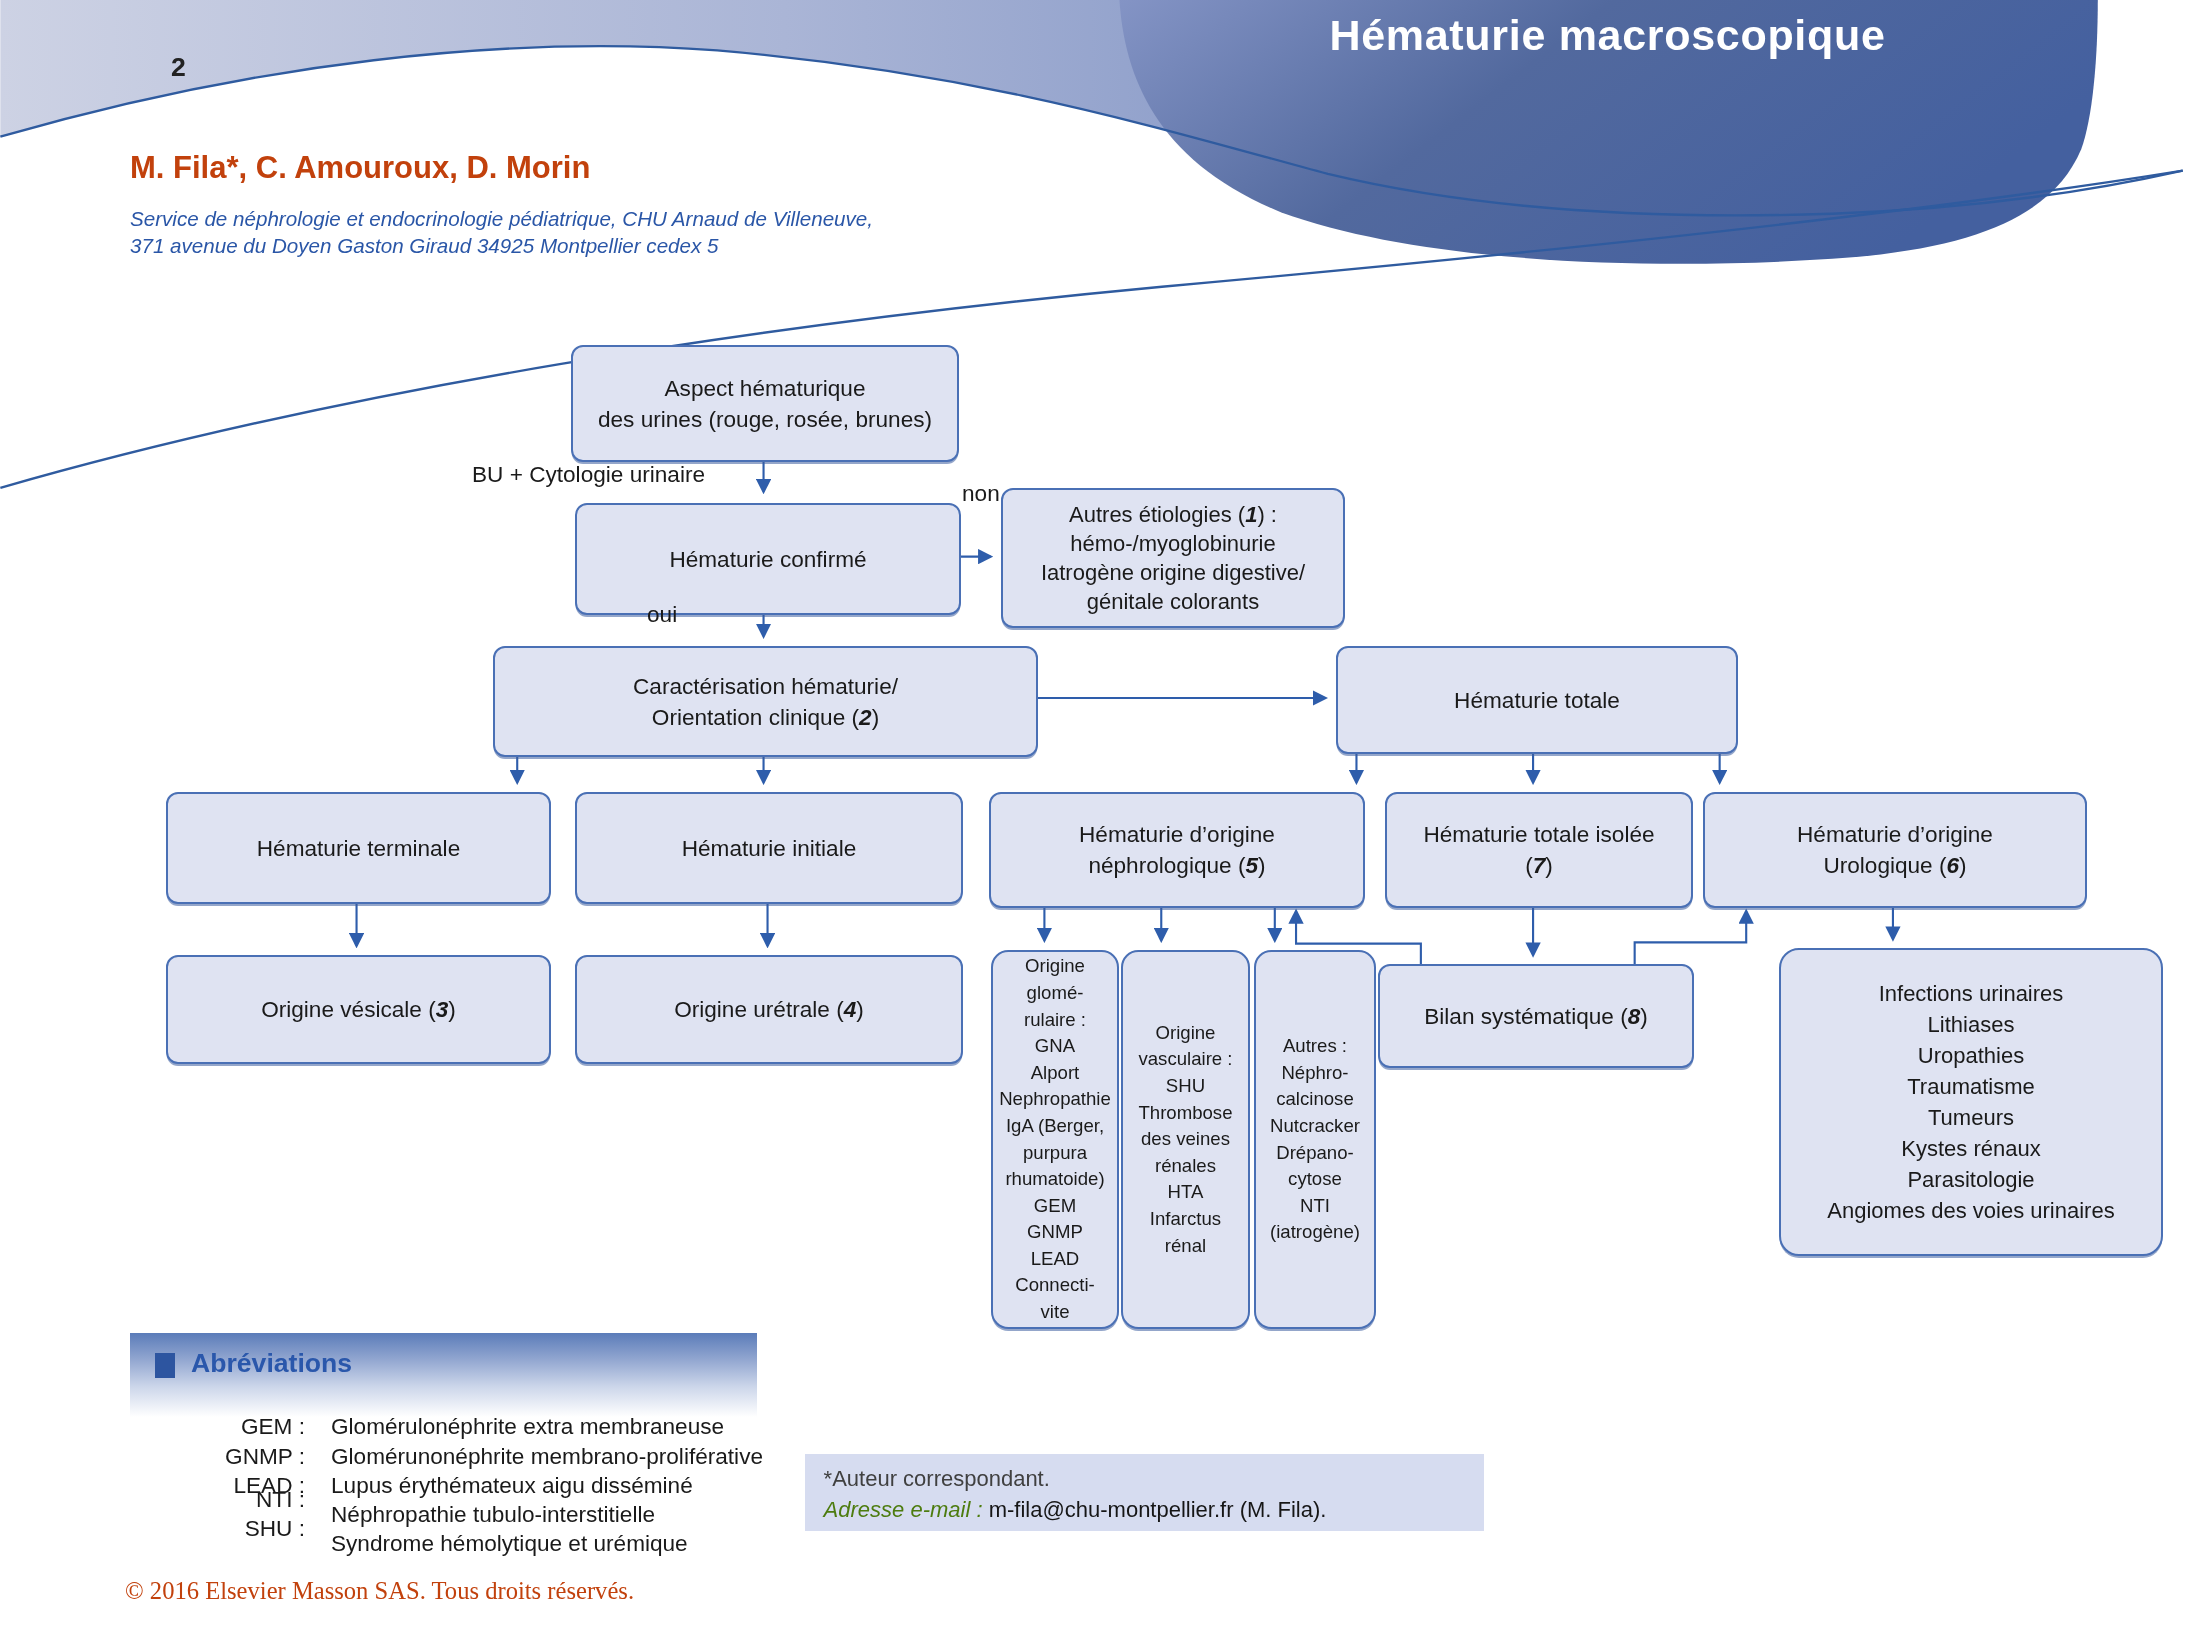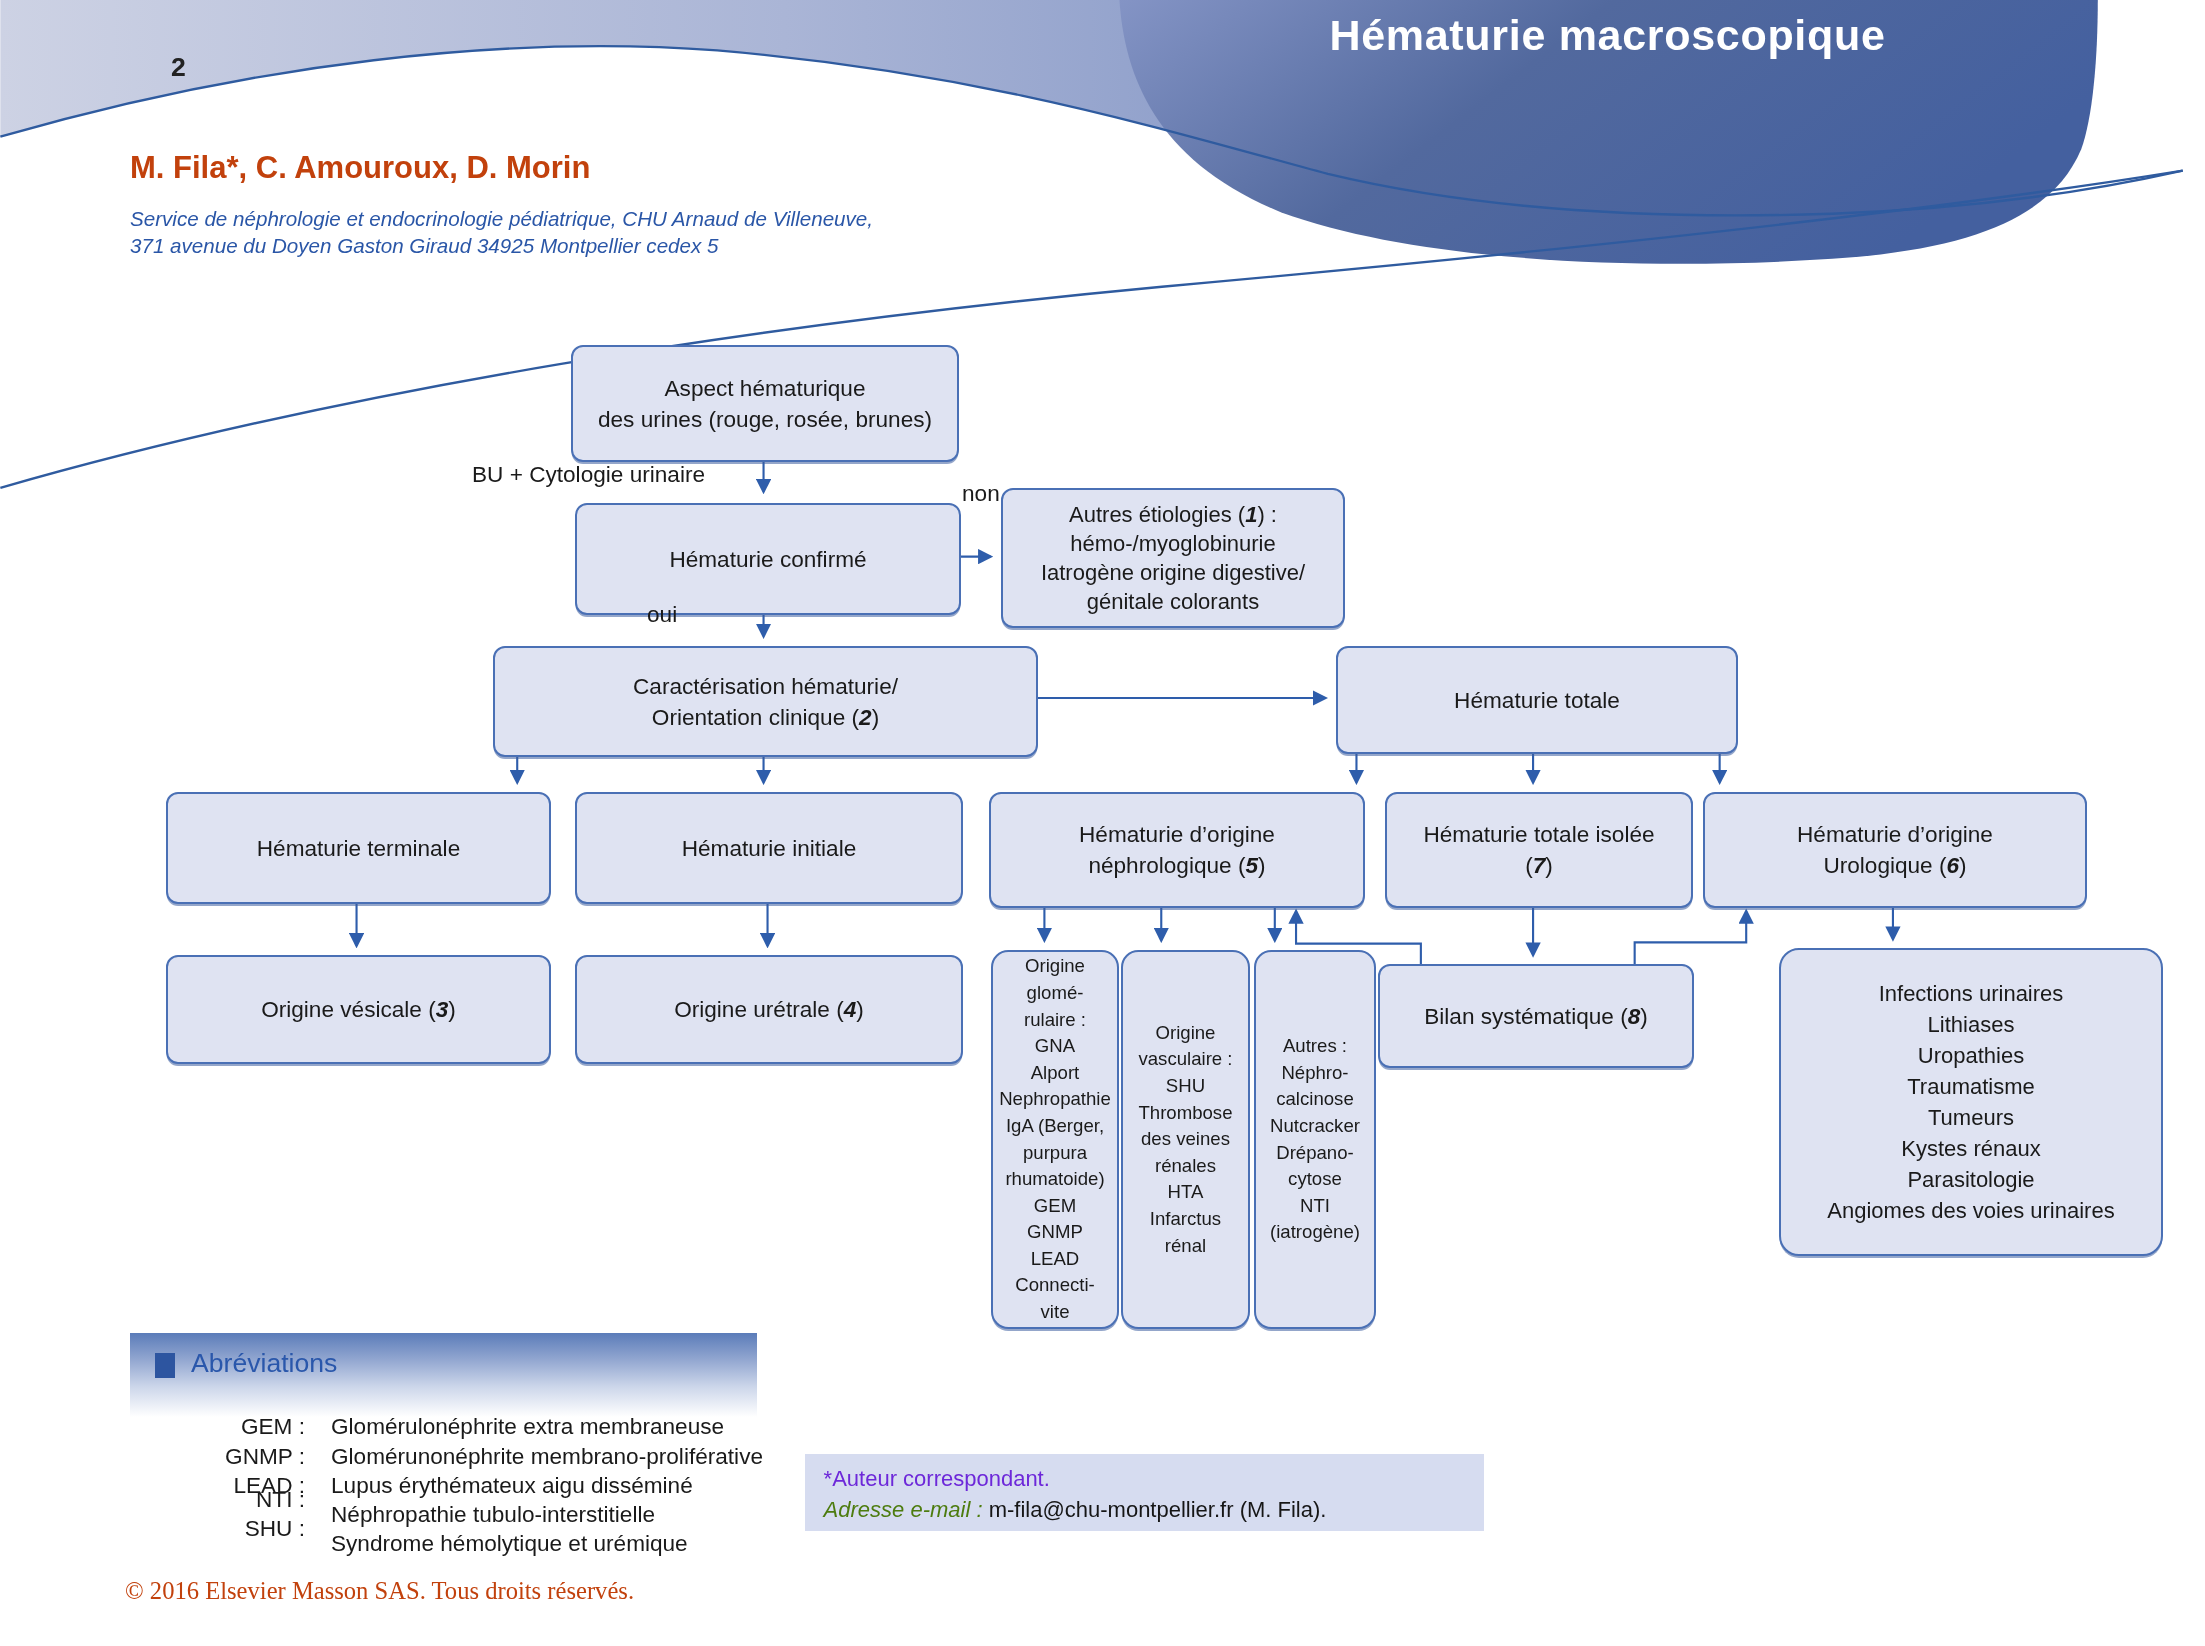--- a/index.html
+++ b/index.html
@@ -31,33 +31,33 @@
   .node .fnum{font-weight:bold;font-style:italic;}
   .node.tall{border-radius:17.3px;font-size:18.6px;line-height:26.6px;}
   .node.big{border-radius:16px;font-size:22px;line-height:31px;}
   .edge-label{position:absolute;z-index:2;font-size:22.6px;color:#1a1a1a;}
   
   .abbr-band{
     left:130px;top:1333px;width:627px;height:84px;z-index:2;
     background:linear-gradient(180deg,#5b7cb9 0%,#8fa4cf 30%,#ccd6ea 64%,#ffffff 100%);
   }
   .abbr-bullet{left:155px;top:1353px;width:20px;height:25px;background:#2d55a0;z-index:3;}
-  .abbr-heading{left:191px;top:1348px;font-size:26.6px;font-weight:normal;color:#2a57ab;z-index:3;}
+  .abbr-heading{left:191px;top:1348px;font-size:26.6px;font-weight:bold;color:#2a57ab;z-index:3;}
   .abbr-row{position:absolute;z-index:2;font-size:22.6px;}
   .abbr-row .lbl{position:absolute;left:130px;width:175px;text-align:right;font-weight:500;}
   .abbr-row .def{position:absolute;left:331px;width:438px;}
   .copyright{left:125px;top:1567px;font-size:24.6px;color:#c2410c;
     font-family:"Liberation Serif","DejaVu Serif",serif;z-index:2;margin-top:10px;}
   
   .corresp{
     left:805px;top:1454px;width:679px;height:77px;z-index:2;
     background:#d6dcf0;font-size:22px;line-height:31px;
     padding:9.3px 0 0 18.6px;box-sizing:border-box;
   }
-  .corresp .blue{color:#6d28d9;}
+  .corresp .blue{color:#404040;}
   .corresp .em-label{color:#4d7c0f;font-style:italic;}
   .corresp .email{color:#161616;}
 </style>
 </head>
 <body>
 
 <svg id="header-svg" width="2205" height="531" viewBox="0 0 3321 800">
   <defs>
     <linearGradient id="gBand" x1="0" y1="0" x2="1" y2="0">
       <stop offset="0" stop-color="#cdd2e4"></stop>

